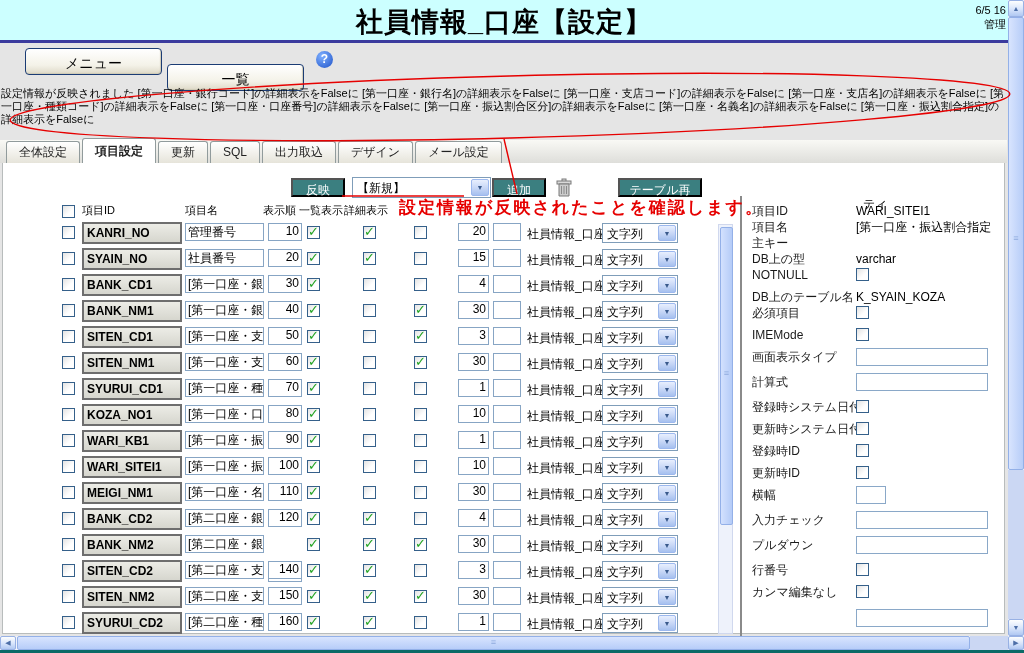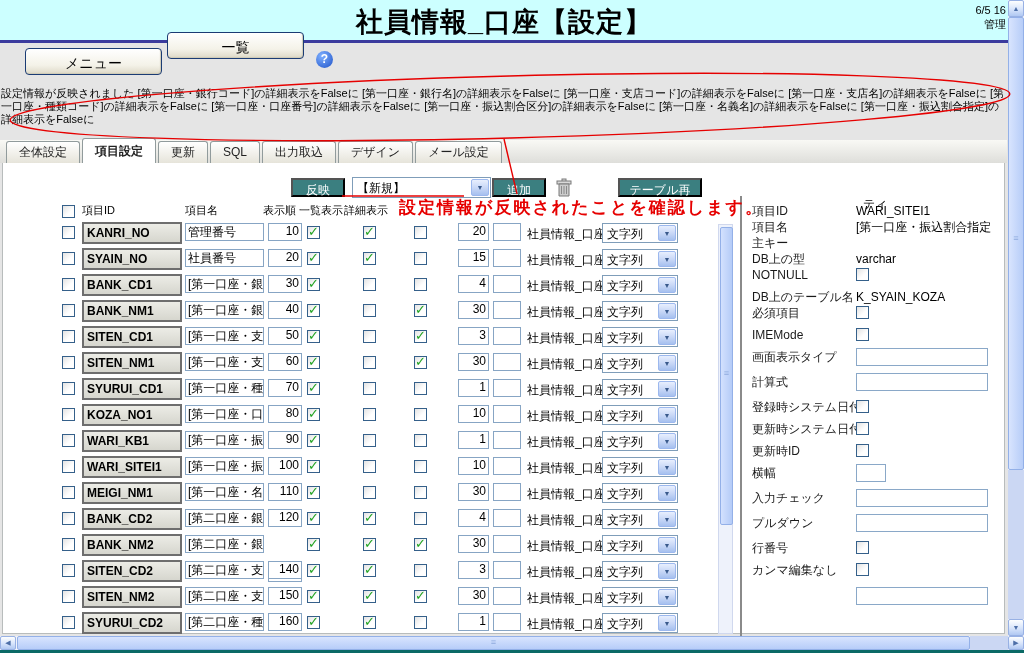--- a/index.html
+++ b/index.html
@@ -90,21 +90,21 @@
 
   <div class="topbar"></div>
   <div class="title">社員情報_口座【設定】</div>
   <div class="dt">
     <div>6/5 16</div>
     <div>管理</div>
   </div>
   <div class="toprule"></div>
 
   <button class="xpbtn" style="left:25px;top:48px;">メニュー</button>
-  <button class="xpbtn" style="left:167px;top:32px;">一覧</button>
+  <button class="xpbtn" style="left:167px;top:64px;">一覧</button>
   <div class="helpicon">?</div>
 
   <div class="msg">設定情報が反映されました [第一口座・銀行コード]の詳細表示をFalseに [第一口座・銀行名]の詳細表示をFalseに [第一口座・支店コード]の詳細表示をFalseに [第一口座・支店名]の詳細表示をFalseに [第一口座・種類コード]の詳細表示をFalseに [第一口座・口座番号]の詳細表示をFalseに [第一口座・振込割合区分]の詳細表示をFalseに [第一口座・名義名]の詳細表示をFalseに [第一口座・振込割合指定]の詳細表示をFalseに</div>
 
   <div class="panelframe"></div>
   <div class="tabstrip">
       <div class="tab">全体設定</div>
       <div class="tab active">項目設定</div>
       <div class="tab">更新</div>
       <div class="tab">SQL</div>
@@ -446,20 +446,24 @@
       </div>
       <div class="drow t-checkbox">
         <div class="lbl">登録時システム日付</div>
         <div class="cb" style="left: 104px; top: 0px;"></div>
       </div>
       <div class="drow t-checkbox">
         <div class="lbl">更新時システム日付</div>
         <div class="cb" style="left: 104px; top: 0px;"></div>
       </div>
       <div class="drow t-checkbox">
+        <div class="lbl">登録時ID</div>
+        <div class="cb" style="left: 104px; top: 0px;"></div>
+      </div>
+      <div class="drow t-checkbox">
         <div class="lbl">更新時ID</div>
         <div class="cb" style="left: 104px; top: 0px;"></div>
       </div>
       <div class="drow t-input-small">
         <div class="lbl">横幅</div>
         <div class="din" style="width: 28px;"></div>
       </div>
       <div class="drow t-input">
         <div class="lbl">入力チェック</div>
         <div class="din" style="width: 130px;"></div>

